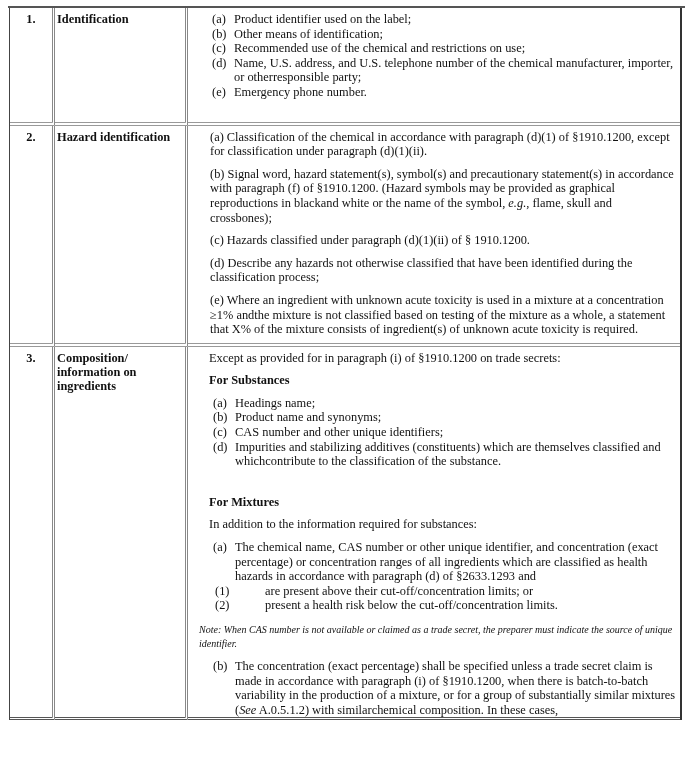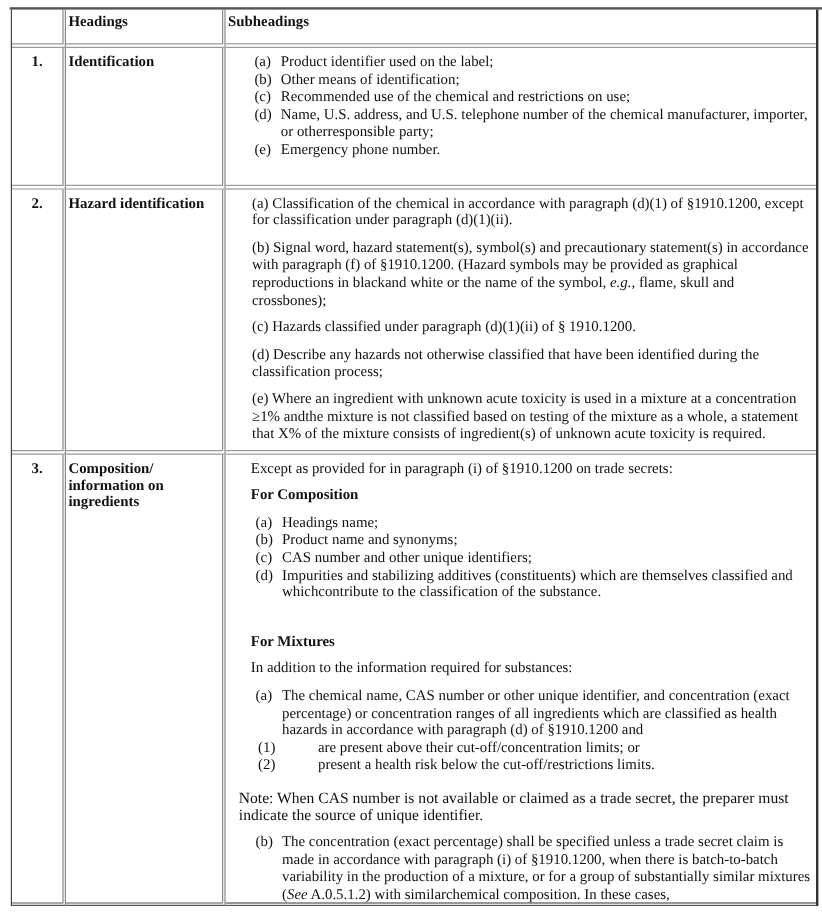--- a/index.html
+++ b/index.html
@@ -20,37 +20,32 @@
   .num-text { display: block; padding-top: 4px; }
   .head-text { display: block; padding-top: 4px; line-height: 14px; }
   .hdr { font-weight: bold; }
   ol.lettered { list-style: none; margin: 0; padding: 0; }
   ol.lettered li { display: flex; line-height: 14.6px; }
   ol.lettered li .lbl { flex: 0 0 22px; }
   ol.lettered li .txt { flex: 1; }
   .para { line-height: 14.6px; margin: 0 0 8px 0; }
   .para:last-child { margin-bottom: 6px; }
   .subtitle { font-weight: bold; margin: 8px 0 8px 0; }
-  .note { font-size: 13px; line-height: 14px; margin-left: -10px; margin-bottom: 8px; }
+  .note { font-style: italic; font-size: 10px; line-height: 14px; margin-left: -10px; margin-bottom: 8px; }
   .numbered { display: flex; line-height: 14.6px; }
   .numbered .n { flex: 0 0 50px; padding-left: 6px; }
   em { font-style: italic; }
 </style>
 </head>
 <body>
 
 <div class="topline"></div>
 
 <table class="sds">
   <tbody>
-      <tr class="header-row">
-    <td class="num"></td>
-    <td class="head hdr">Headings</td>
-    <td class="sub hdr" style="padding-left:2px !important">Subheadings</td>
-  </tr>
 
   <tr class="sec">
     <td class="num">
       <span class="num-text">1.</span>
     </td>
     <td class="head">
       <span class="head-text">Identification</span>
     </td>
     <td class="sub" style="padding-top:4px; padding-bottom:22px; padding-left:24px !important;">
       <ol class="lettered">
@@ -96,21 +91,21 @@
 
   <tr class="sec last">
     <td class="num">
       <span class="num-text">3.</span>
     </td>
     <td class="head">
       <span class="head-text" style="width:110px">Composition/ information on ingredients</span>
     </td>
     <td class="sub" style="padding-top:4px; padding-left:21px !important;">
       <p class="para">Except as provided for in paragraph (i) of §1910.1200 on trade secrets:</p>
-      <p class="para subtitle">For Composition</p>
+      <p class="para subtitle">For Substances</p>
       <ol class="lettered" style="margin-left:4px; margin-bottom:26px;">
         <li>
               <span class="lbl">(a)</span>
               <span class="txt">Headings name;</span>
             </li>
         <li>
               <span class="lbl">(b)</span>
               <span class="txt">Product name and synonyms;</span>
             </li>
         <li>
@@ -120,30 +115,30 @@
         <li>
               <span class="lbl">(d)</span>
               <span class="txt">Impurities and stabilizing additives (constituents) which are themselves classified and whichcontribute to the classification of the substance.</span>
             </li>
       </ol>
       <p class="para subtitle">For Mixtures</p>
       <p class="para">In addition to the information required for substances:</p>
       <ol class="lettered" style="margin-left:4px;">
         <li>
           <span class="lbl">(a)</span>
-          <span class="txt">The chemical name, CAS number or other unique identifier, and concentration (exact percentage) or concentration ranges of all ingredients which are classified as health hazards in accordance with paragraph (d) of §1910.1200 and</span>
+          <span class="txt">The chemical name, CAS number or other unique identifier, and concentration (exact percentage) or concentration ranges of all ingredients which are classified as health hazards in accordance with paragraph (d) of §2633.1293 and</span>
         </li>
       </ol>
       <div class="numbered">
             <span class="n">(1)</span>
             <span>are present above their cut-off/concentration limits; or</span>
           </div>
       <div class="numbered">
             <span class="n">(2)</span>
-            <span>present a health risk below the cut-off/restrictions limits.</span>
+            <span>present a health risk below the cut-off/concentration limits.</span>
           </div>
       <p class="note">Note: When CAS number is not available or claimed as a trade secret, the preparer must indicate the source of unique identifier.</p>
       <ol class="lettered" style="margin-left:4px;">
         <li>
           <span class="lbl">(b)</span>
           <span class="txt"><span>The concentration (exact percentage) shall be specified unless a trade secret claim is made in accordance with paragraph (i) of §1910.1200, when there is batch-to-batch variability in the production of a mixture, or for a group of substantially similar mixtures (</span><em>See</em><span> A.0.5.1.2) with similarchemical composition. In these cases,</span></span>
         </li>
       </ol>
     </td>
   </tr>

